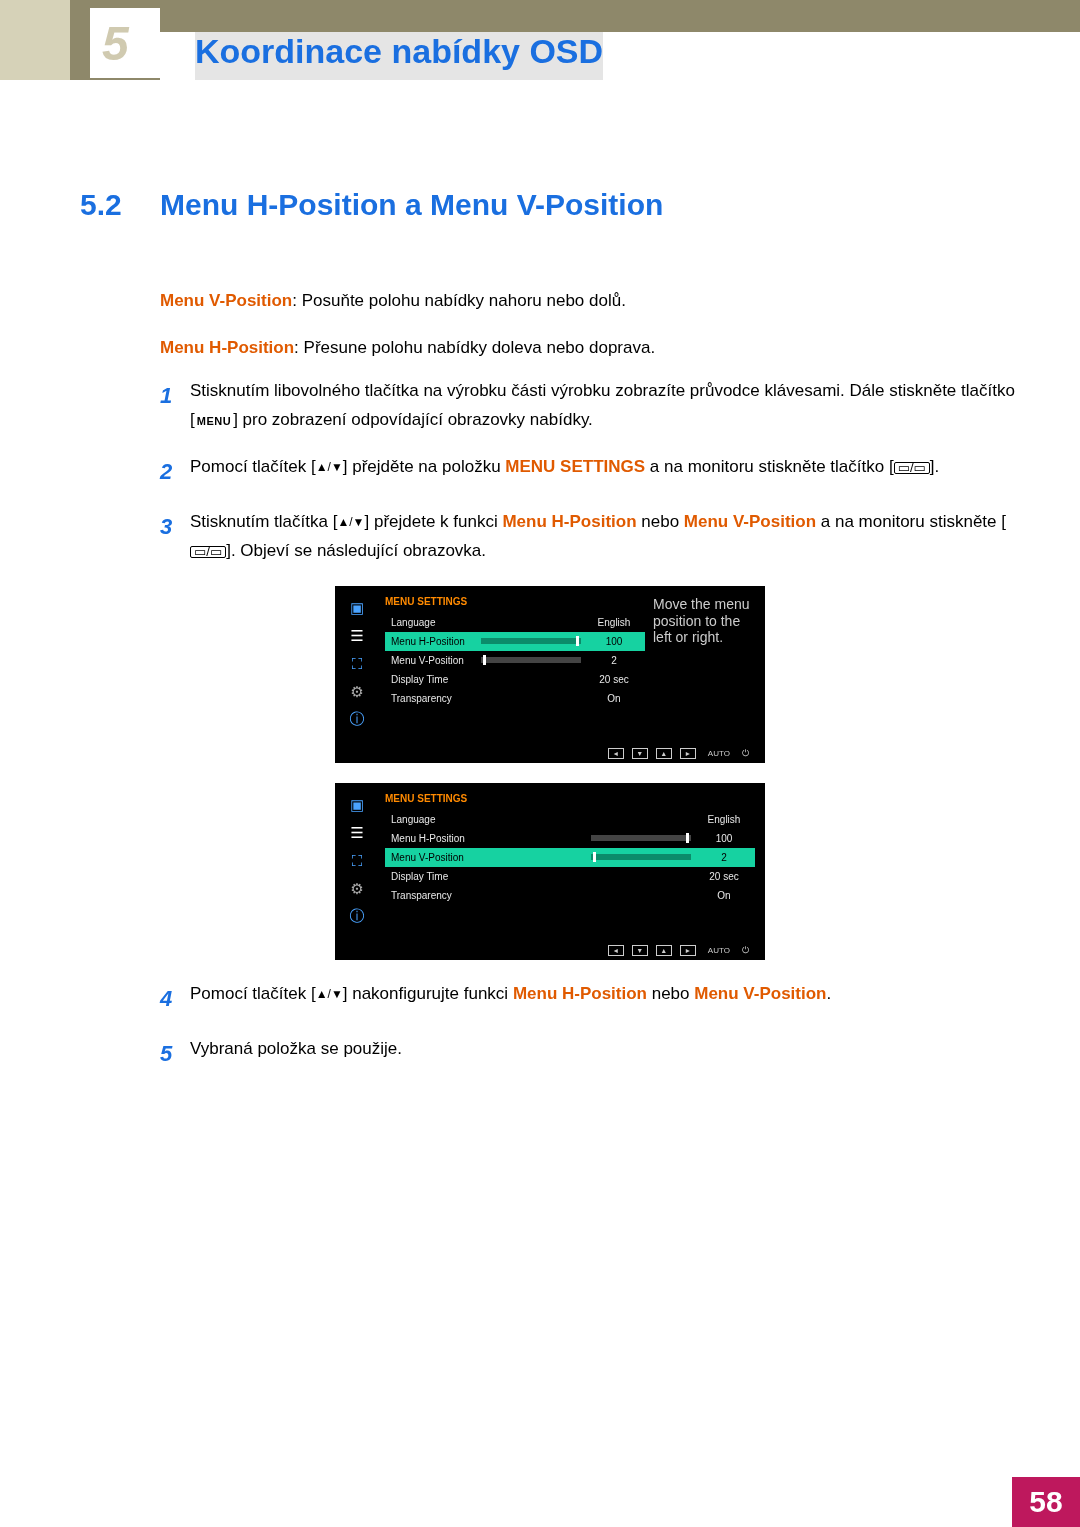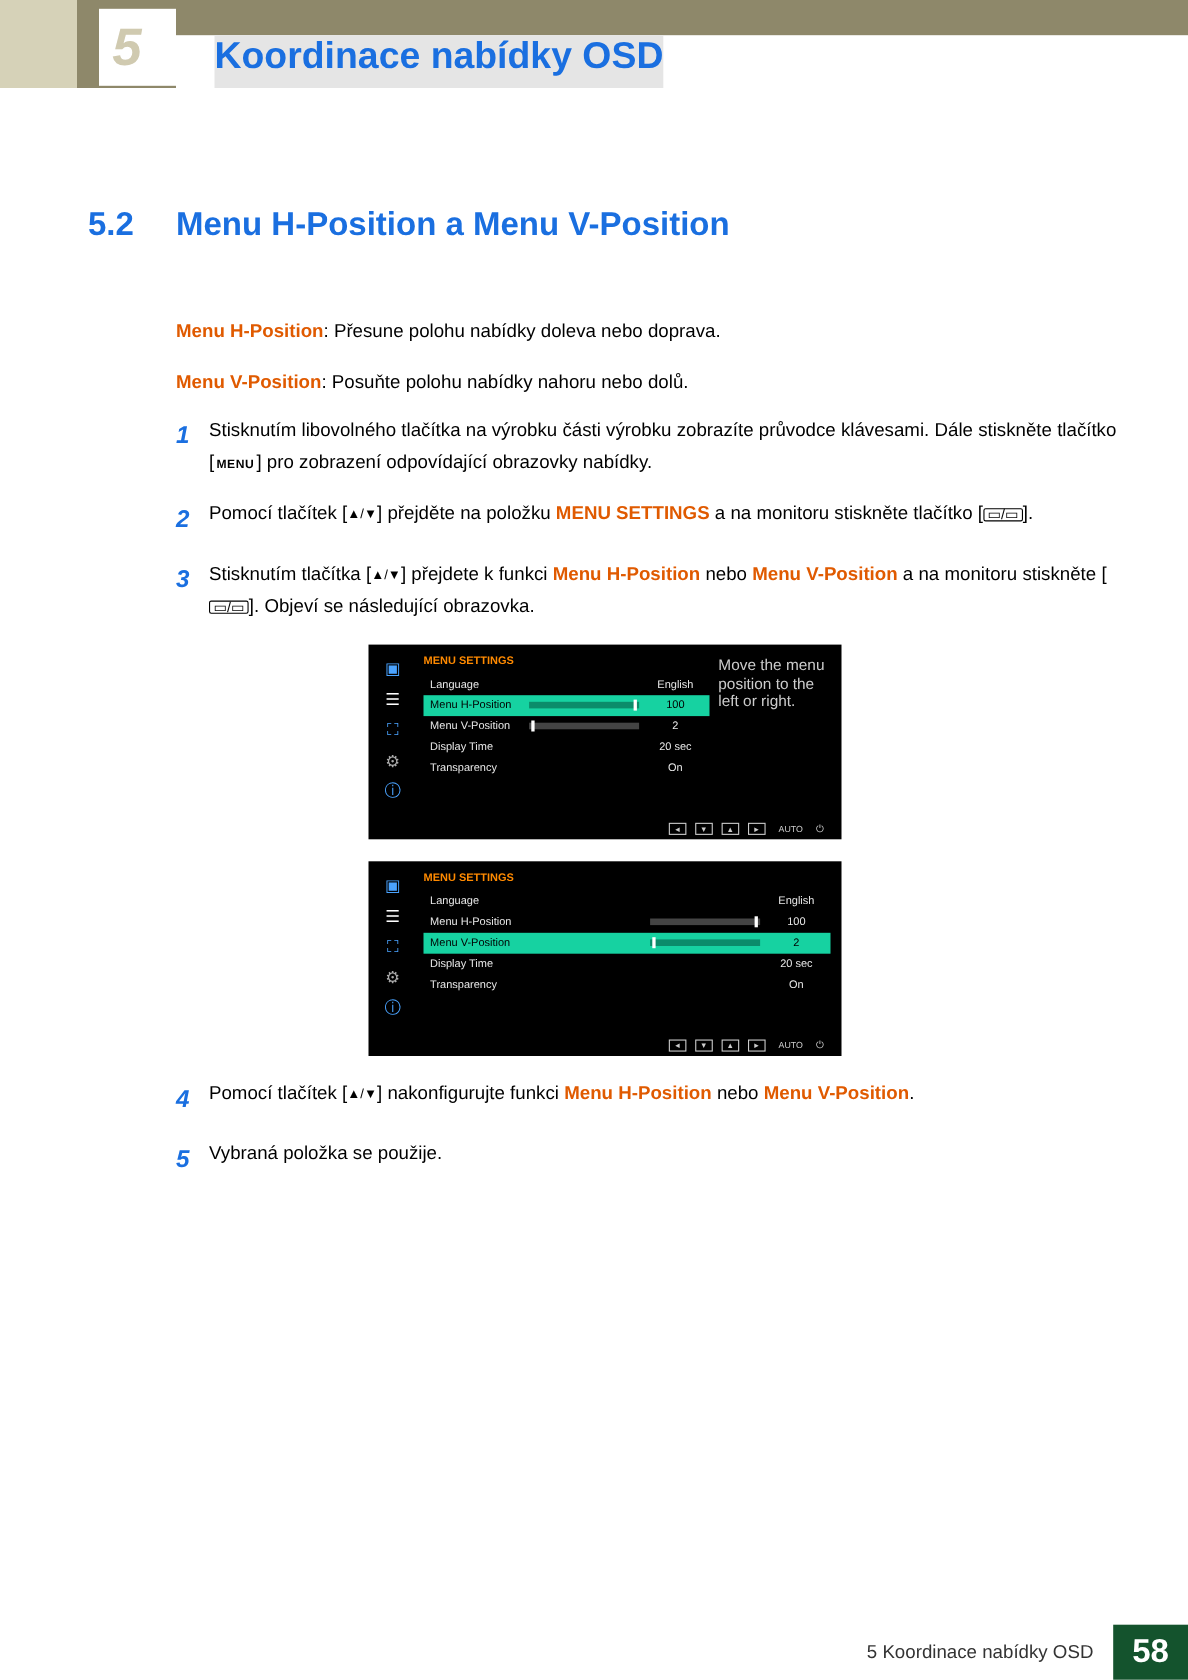--- a/index.html
+++ b/index.html
@@ -204,21 +204,21 @@
   }
   .footer-text {
     display: flex;
     align-items: center;
     padding-right: 18px;
     font-size: 17px;
     color: #333;
   }
   .footer-pagenum {
     width: 68px;
-    background: #14532d;
+    background: #be185d;
     color: #fff;
     font-size: 30px;
     font-weight: bold;
     display: flex;
     align-items: center;
     justify-content: center;
   }
 </style>
 </head>
 <body>
@@ -229,24 +229,24 @@
   <div class="chapter-badge">5</div>
   <div class="chapter-title">Koordinace nabídky OSD</div>
 </div>
 
 <div class="content">
   <h2 class="section-heading">
     <span class="section-num">5.2</span><span>Menu H-Position a Menu V-Position</span>
   </h2>
 
   <p class="intro-para">
-    <span class="hl">Menu H-Position</span><span>: Přesune polohu nabídky doleva nebo doprava.</span>
+    <span class="hl">Menu V-Position</span><span>: Posuňte polohu nabídky nahoru nebo dolů.</span>
   </p>
   <p class="intro-para">
-    <span class="hl">Menu V-Position</span><span>: Posuňte polohu nabídky nahoru nebo dolů.</span>
+    <span class="hl">Menu H-Position</span><span>: Přesune polohu nabídky doleva nebo doprava.</span>
   </p>
 
 
   <div class="steps">
     <div class="step">
       <div class="step-num">1</div>
       <div class="step-body">
         <span>Stisknutím libovolného tlačítka na výrobku části výrobku zobrazíte průvodce klávesami. Dále stiskněte tlačítko [</span><span class="menu-label">MENU</span><span>] pro zobrazení odpovídající obrazovky nabídky.</span>
       </div>
     </div>
@@ -377,15 +377,14 @@
       </div>
     </div>
     <div class="step">
       <div class="step-num">5</div>
       <div class="step-body">Vybraná položka se použije.</div>
     </div>
   </div>
 </div>
 
 <div class="page-footer">
-  <div class="footer-text">5 Koordinace nabídky OSD</div>
   <div class="footer-pagenum">58</div>
 </div>
 
 </body></html>

